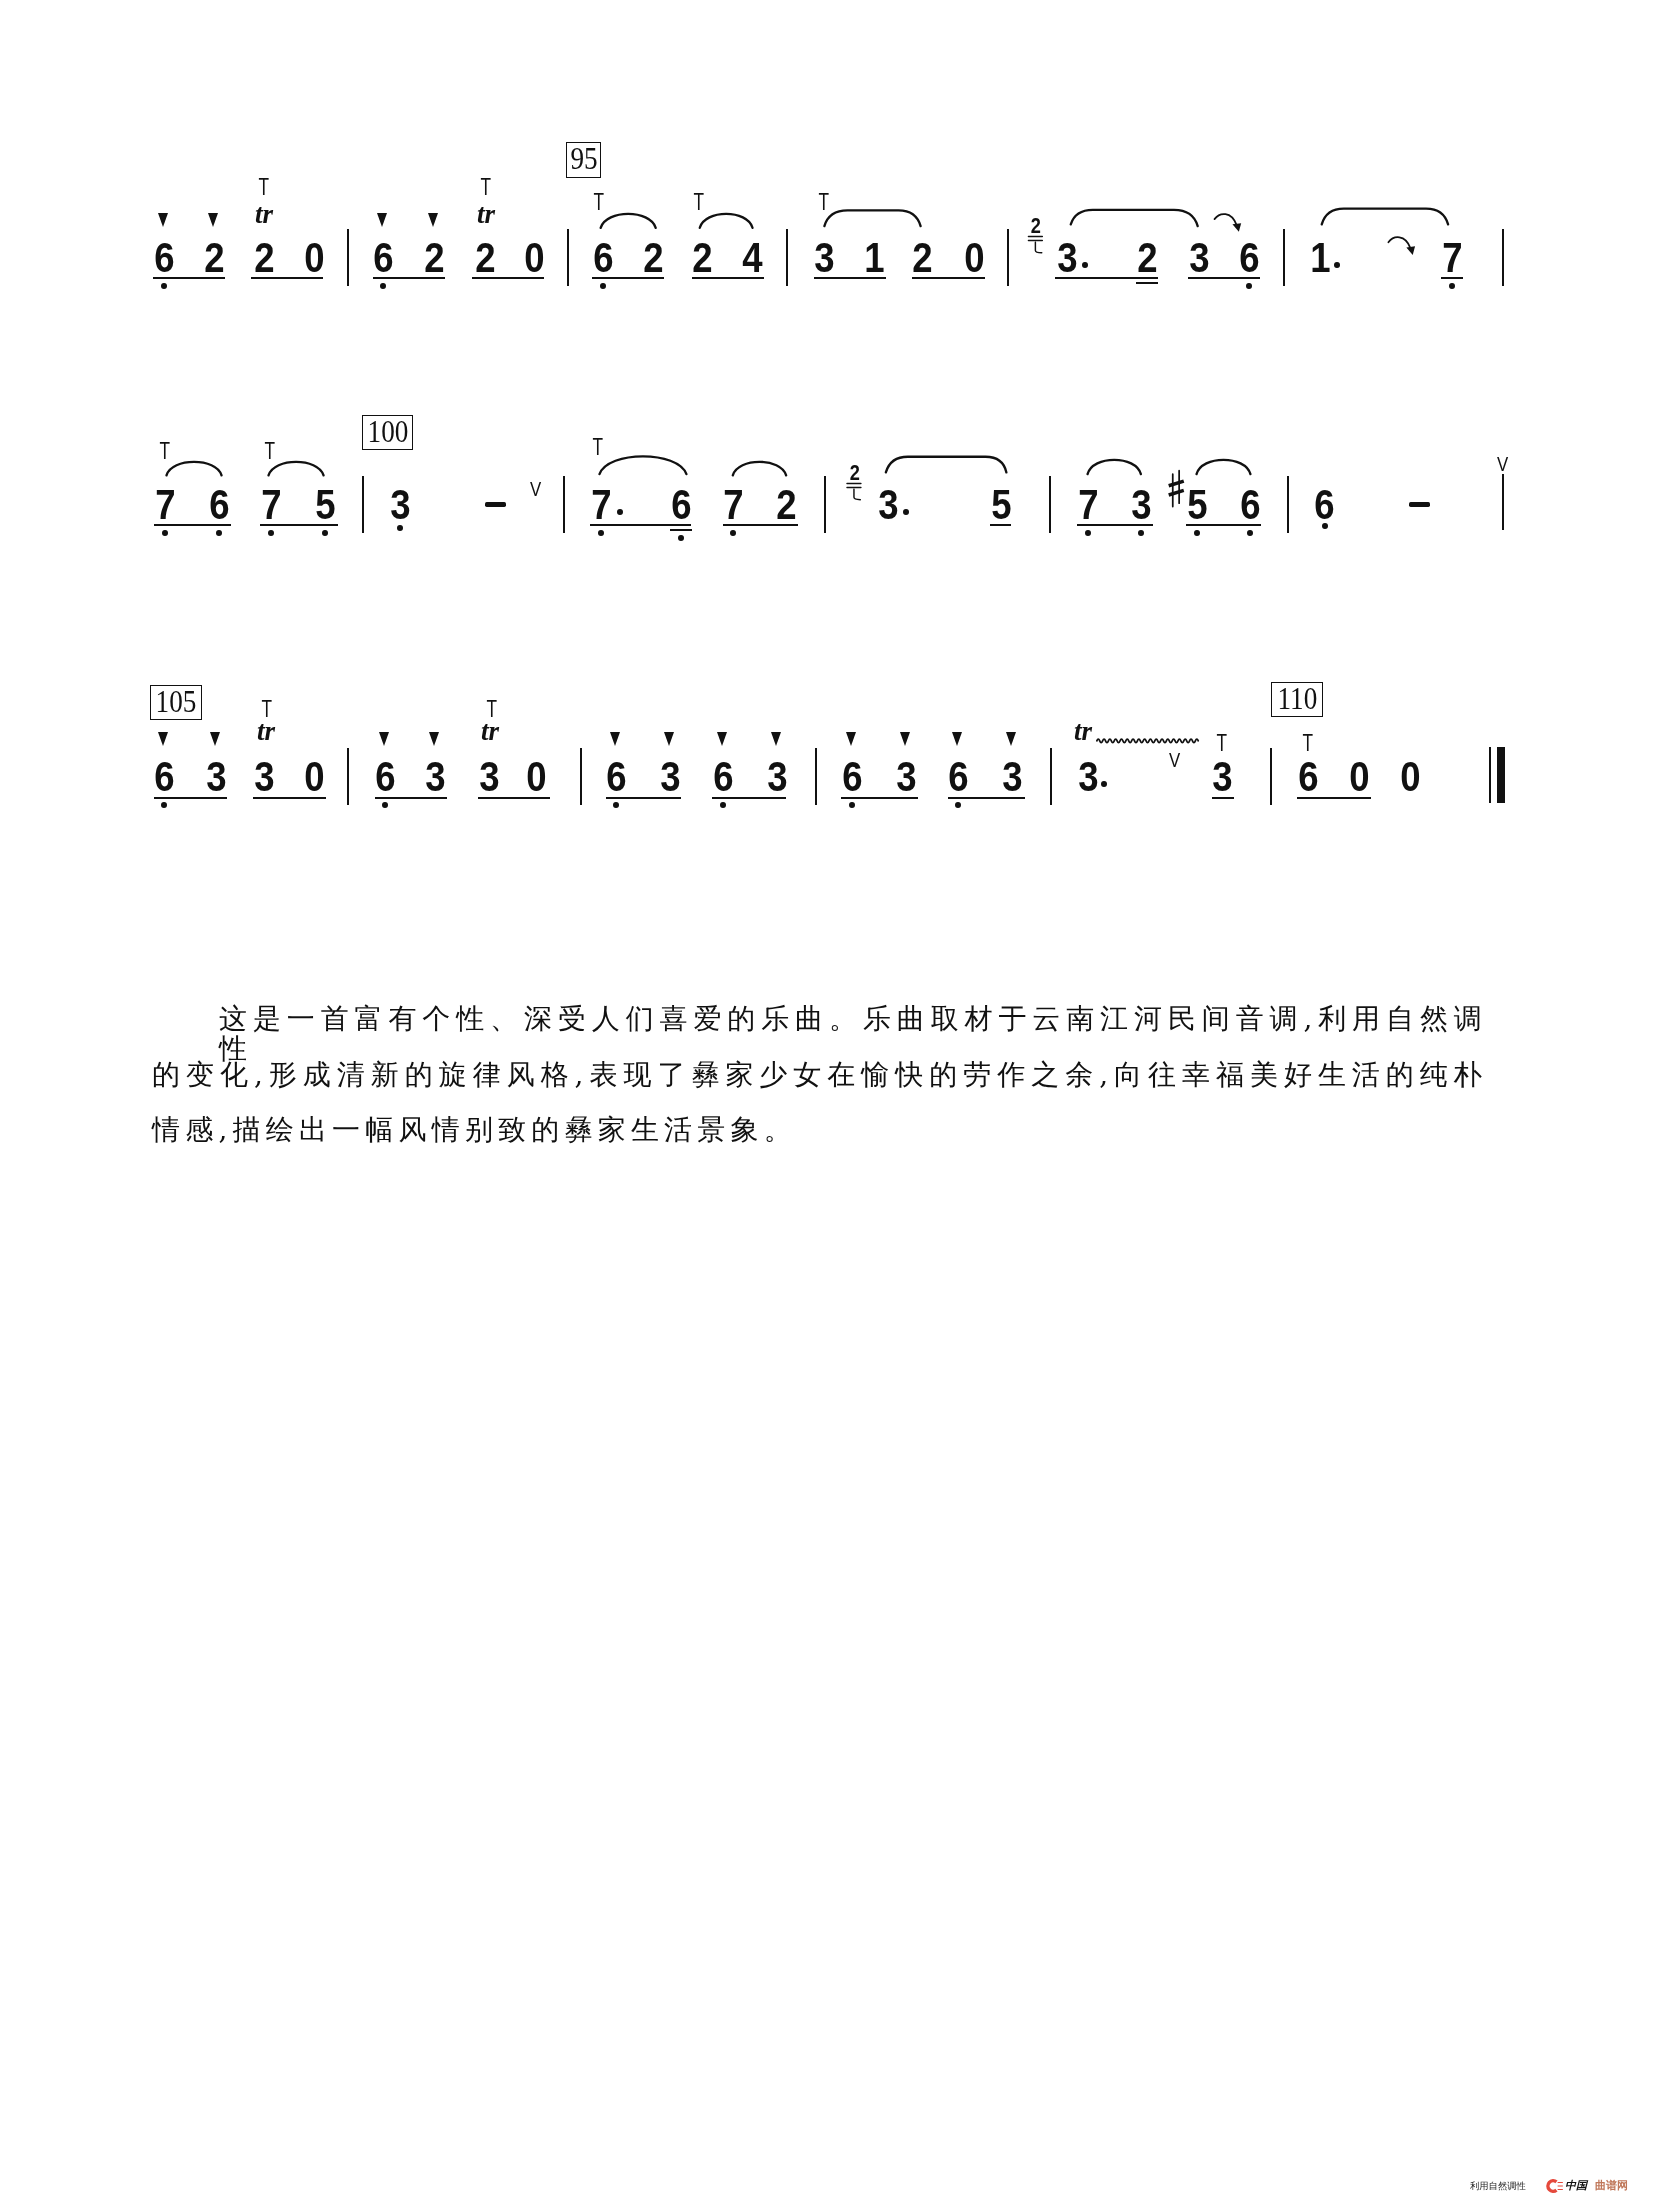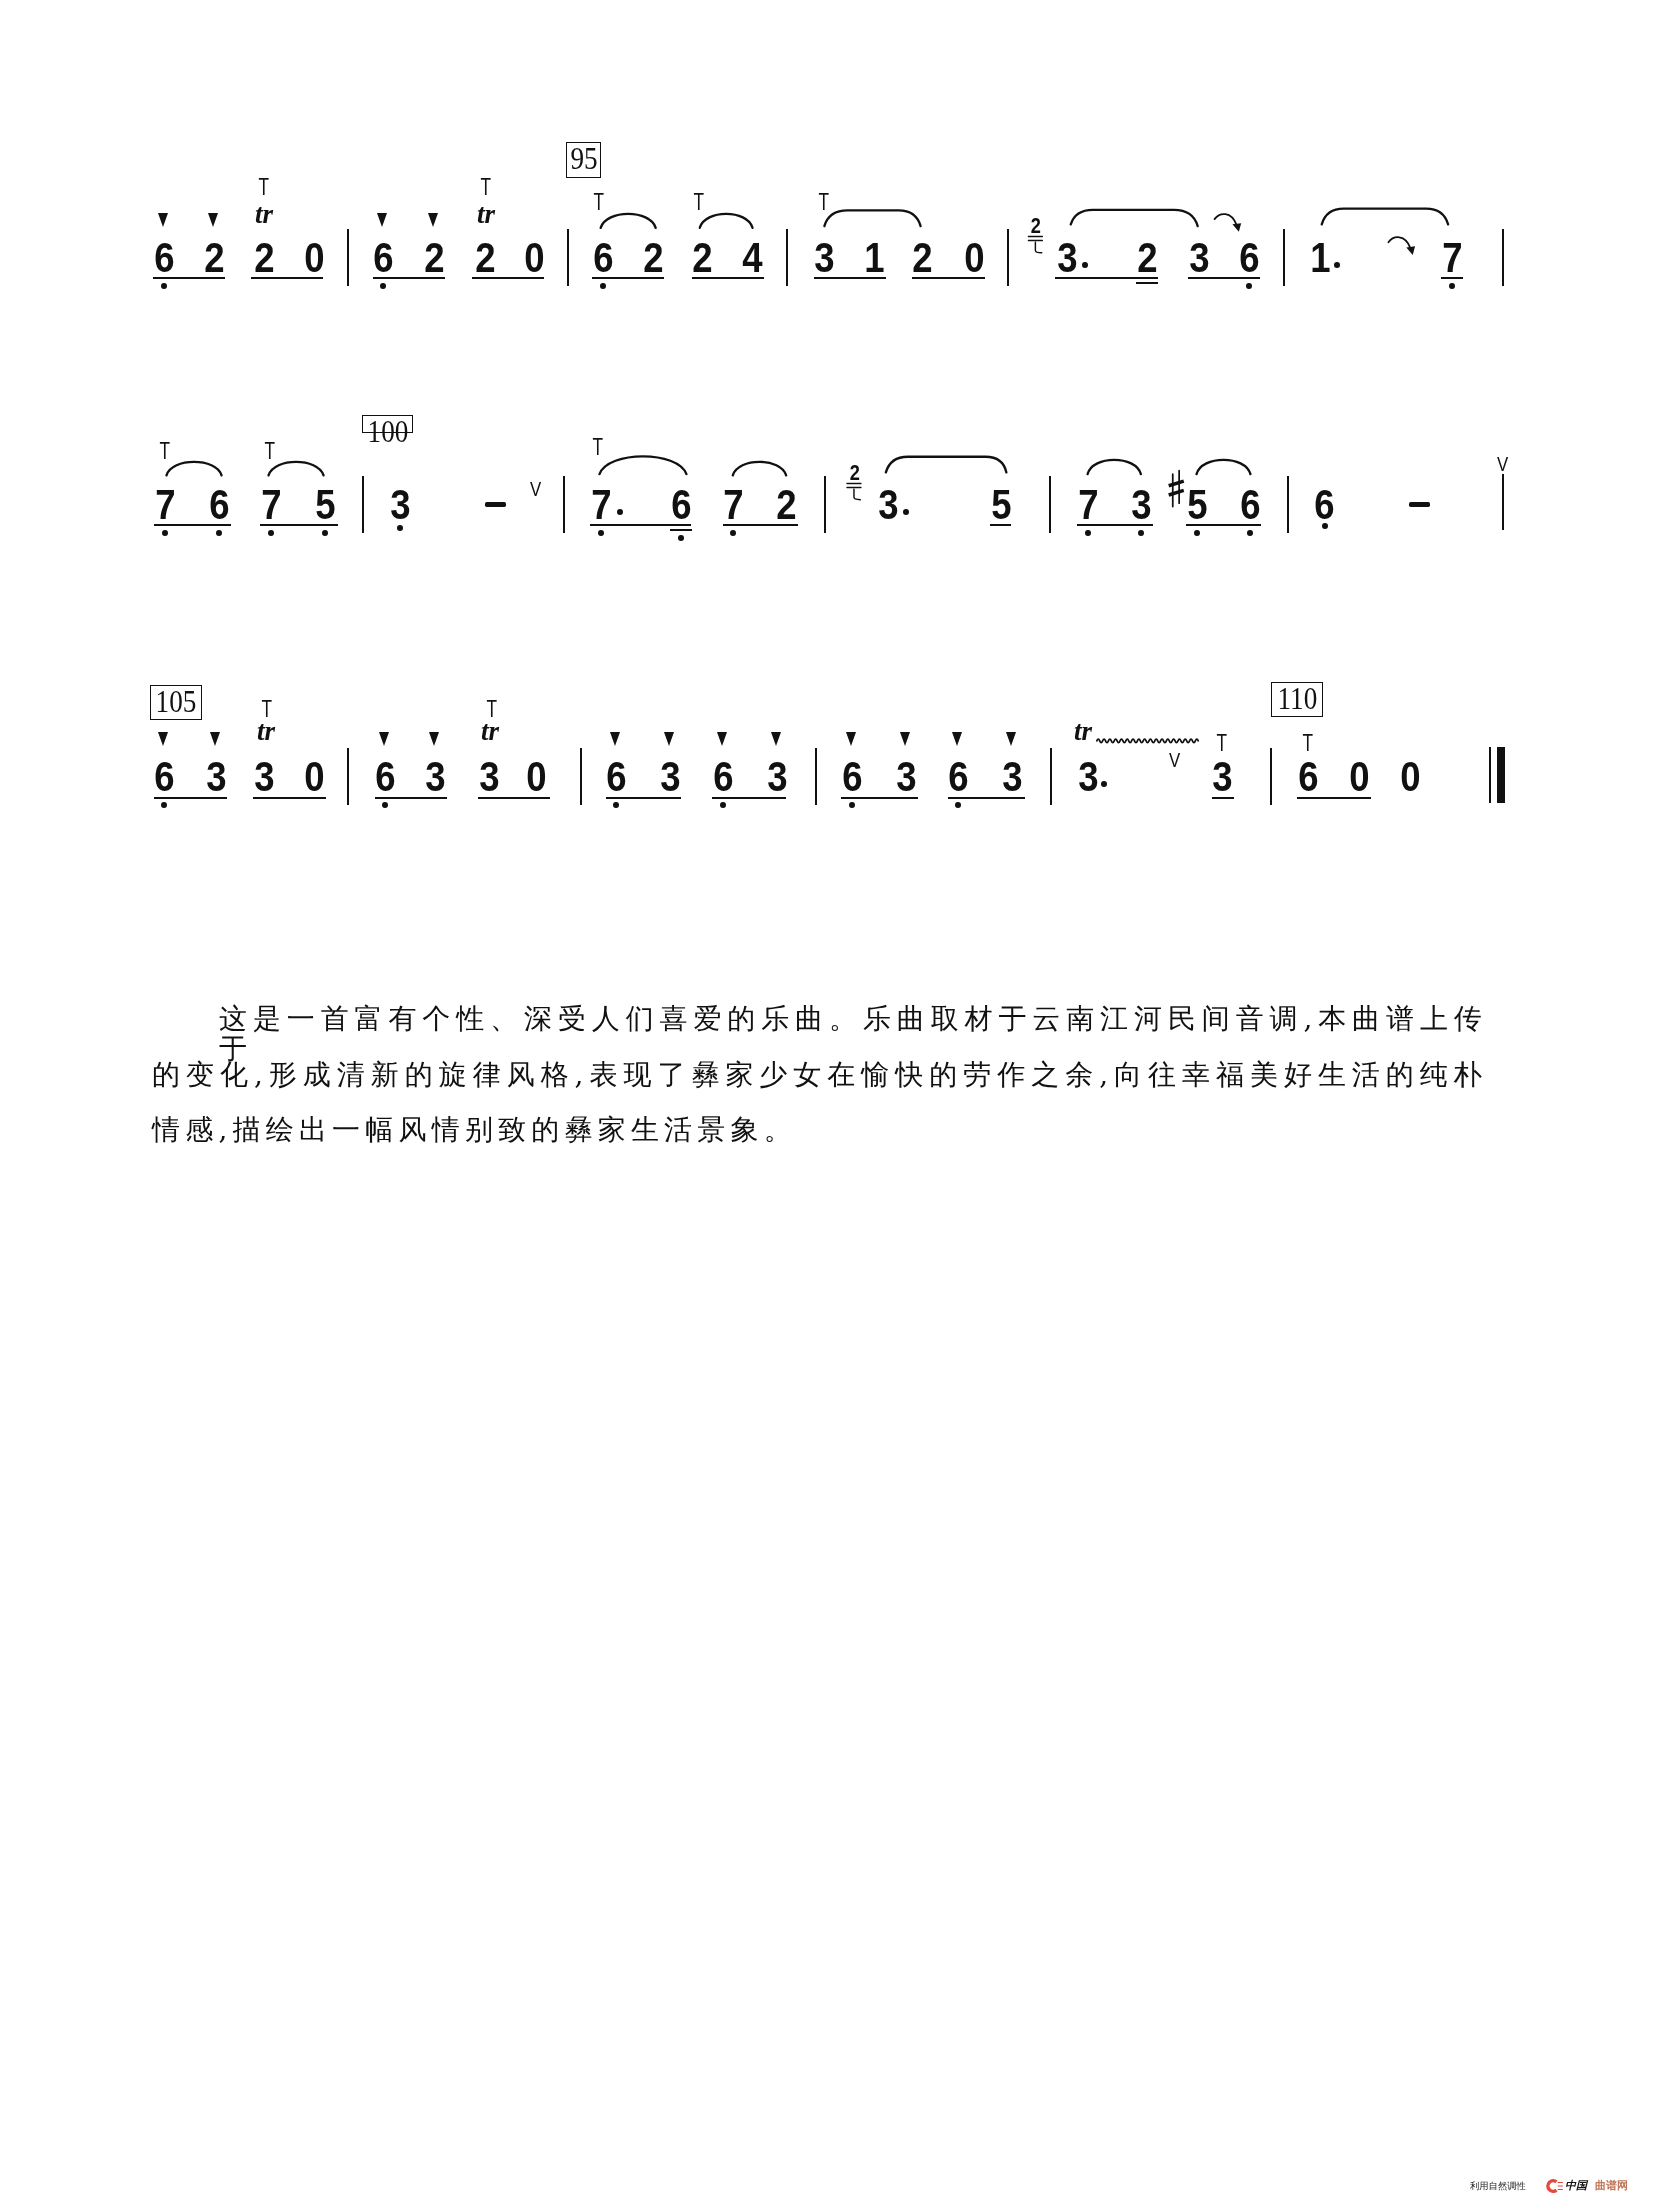--- a/index.html
+++ b/index.html
@@ -141,21 +141,21 @@
     <span class="n" style="left:271px;top:483px">7</span>
     <span class="n" style="left:325px;top:483px">5</span>
     <i class="ul" style="left:154px;top:524px;width:77px"></i>
     <i class="ul" style="left:260px;top:524px;width:78px"></i>
     <i class="ld" style="left:165px;top:533px"></i>
     <i class="ld" style="left:219px;top:533px"></i>
     <i class="ld" style="left:271px;top:533px"></i>
     <i class="ld" style="left:325px;top:533px"></i>
     <i class="bar" style="left:363px;top:476px"></i>
 
-    <div class="abs box" style="left:362px;top:415px;width:51px;height:18px"><b>100</b></div>
+    <div class="abs box" style="left:362px;top:415px;width:51px;height:35px"><b>100</b></div>
 
     <span class="n" style="left:400px;top:483px">3</span>
     <i class="ld" style="left:400px;top:528px"></i>
     <i class="dash" style="left:495px;top:504px"></i>
     <span class="V" style="left:536px;top:481px">V</span>
     <i class="bar" style="left:564px;top:476px"></i>
 
     <span class="T" style="left:598px;top:439px">T</span>
     <span class="n" style="left:601px;top:483px">7</span>
     <i class="ad" style="left:620px;top:512px"></i>
@@ -267,21 +267,21 @@
     <span class="T" style="left:1308px;top:735px">T</span>
     <span class="n" style="left:1308px;top:755px">6</span>
     <span class="n" style="left:1359px;top:755px">0</span>
     <span class="n" style="left:1410px;top:755px">0</span>
     <i class="ul" style="left:1297px;top:797px;width:74px"></i>
     <i class="abs" style="left:1489px;top:747px;width:2.3px;height:56px;background:#111"></i>
     <i class="abs" style="left:1497px;top:747px;width:7.5px;height:56px;background:#111"></i>
   </div>
 
   <div>
-    <span class="para just" style="left:219px;top:1004px;width:1268px">这是一首富有个性、深受人们喜爱的乐曲。乐曲取材于云南江河民间音调,本曲谱上传于</span>
+    <span class="para just" style="left:219px;top:1004px;width:1268px">这是一首富有个性、深受人们喜爱的乐曲。乐曲取材于云南江河民间音调,利用自然调性</span>
     <span class="para just" style="left:152px;top:1060px;width:1335px">的变化,形成清新的旋律风格,表现了彝家少女在愉快的劳作之余,向往幸福美好生活的纯朴</span>
     <span class="para" style="left:152px;top:1115px">情感,描绘出一幅风情别致的彝家生活景象。</span>
   </div>
 
   <div>
     <span class="wm" style="left:1470px;top:2180px">利用自然调性</span>
     <svg class="overlay" width="18.6" height="14" viewBox="0 0 32 24" style="left:1546px;top:2179px">
       <path d="M18 5 A9 9 0 1 0 18 19" fill="none" stroke="#e5493c" stroke-width="6"></path>
       <path d="M20 6 H29 M20 12 H29 M20 18 H29" stroke="#e5493c" stroke-width="2"></path>
     </svg>

